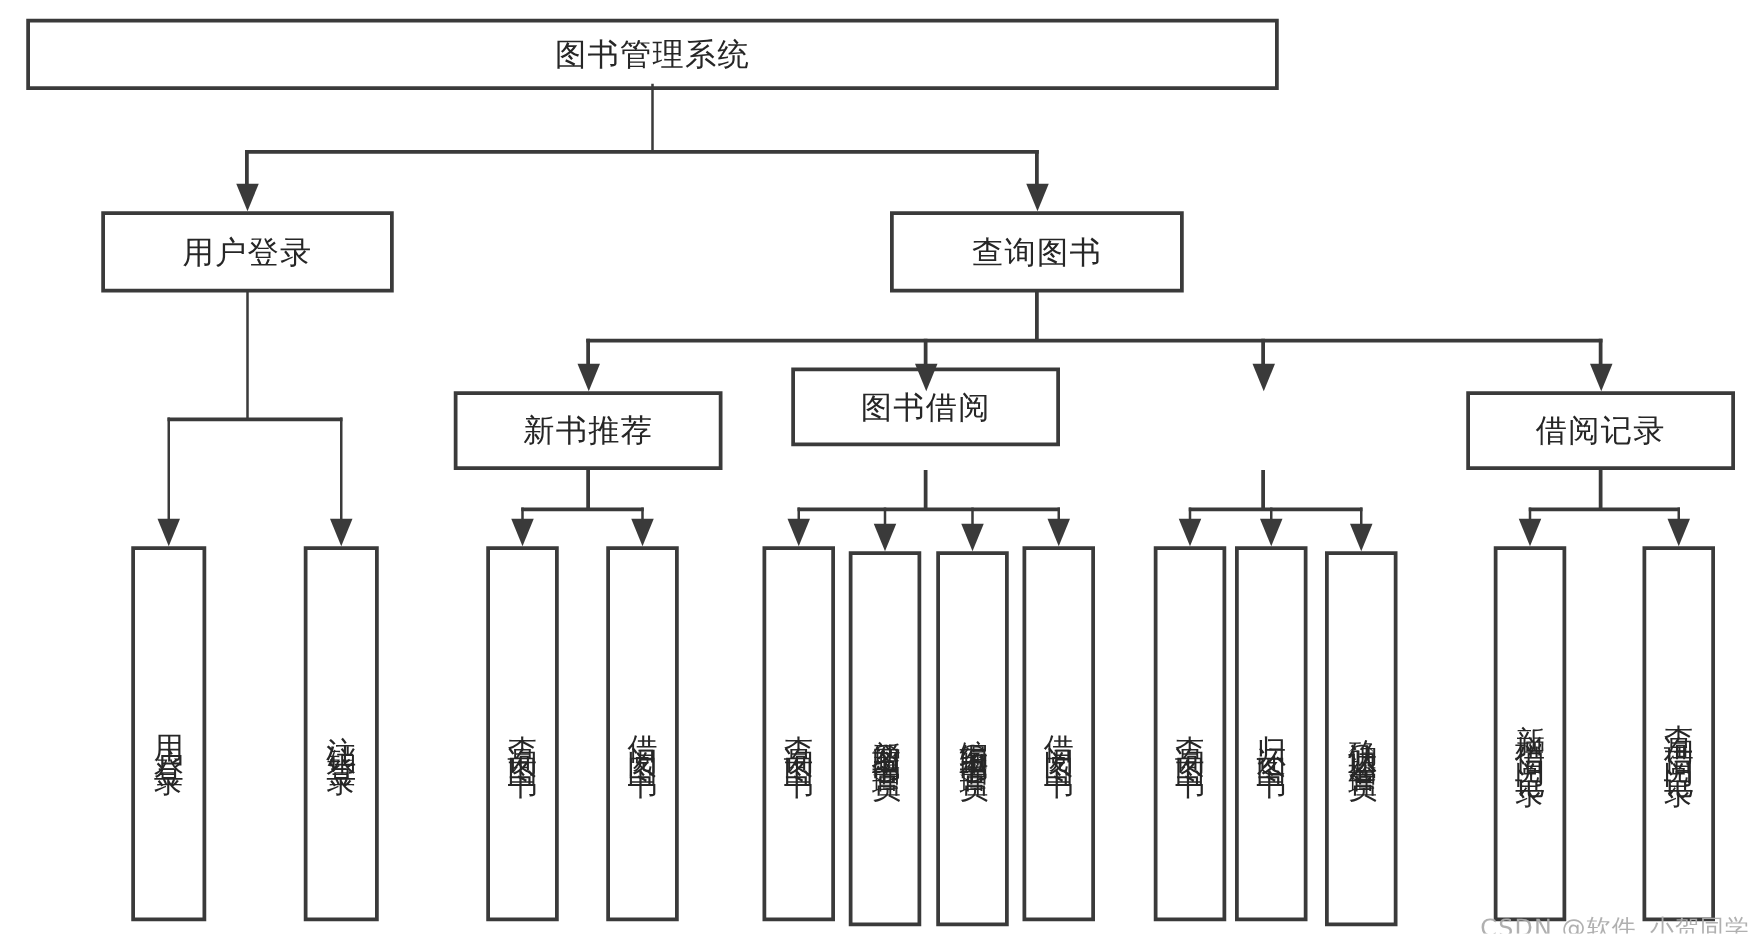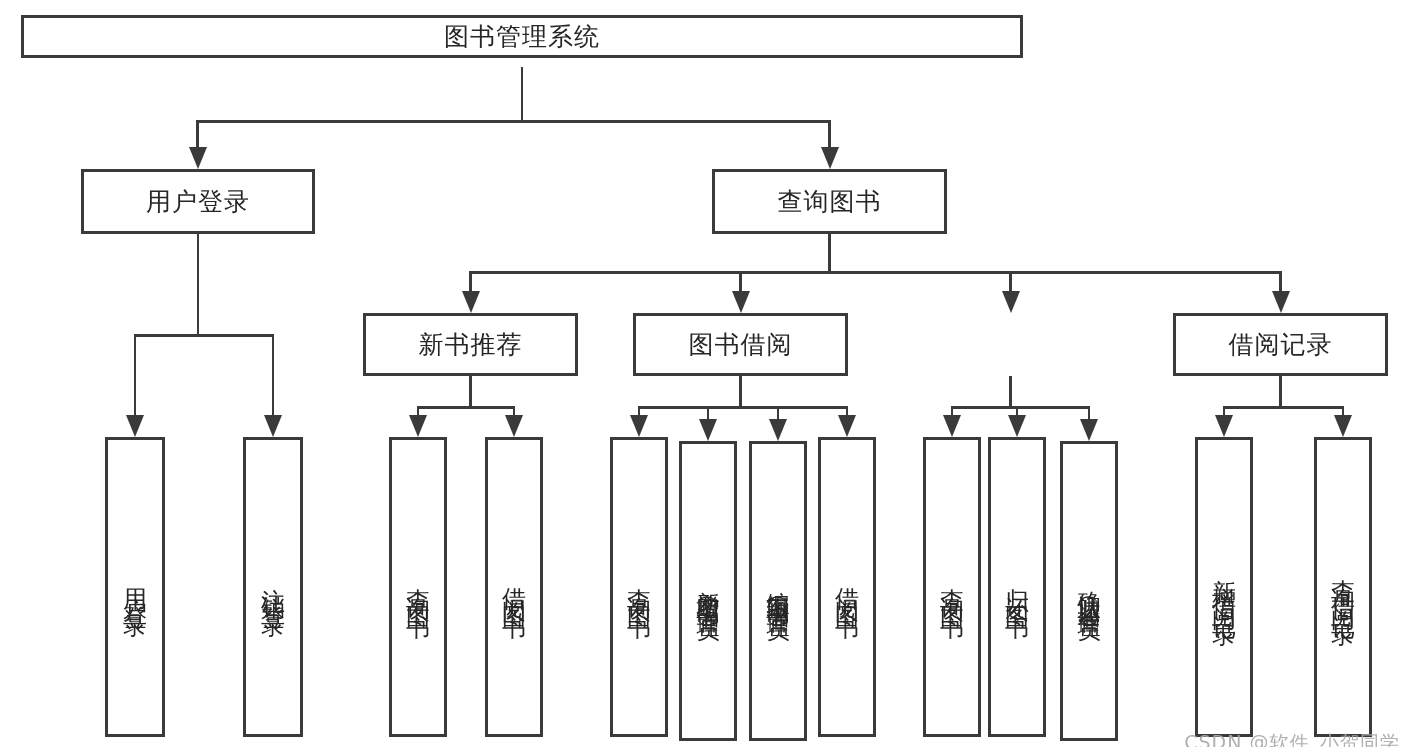--- a/index.html
+++ b/index.html
@@ -59,35 +59,35 @@
     color:rgba(172,172,172,0.95);
     letter-spacing:1px;
     white-space:nowrap;
   }
 </style>
 </head>
 <body>
 
 <div id="stage">
 
-  <div class="hbox" style="left:21px;top:15px;width:1002px;height:43px;">
+  <div class="hbox" style="left:21px;top:15px;width:1002px;height:57px;">
     <span>图书管理系统</span>
   </div>
 
   <div class="hbox" style="left:81px;top:169px;width:234px;height:65px;">
     <span>用户登录</span>
   </div>
   <div class="hbox" style="left:712px;top:169px;width:235px;height:65px;">
     <span>查询图书</span>
   </div>
 
   <div class="hbox" style="left:363px;top:313px;width:215px;height:63px;">
     <span>新书推荐</span>
   </div>
-  <div class="hbox" style="left:633px;top:313px;width:215px;height:63px;">
+  <div class="hbox" style="left:633px;top:294px;width:215px;height:63px;">
     <span>图书借阅</span>
   </div>
   <div class="hbox" style="left:1173px;top:313px;width:215px;height:63px;">
     <span>借阅记录</span>
   </div>
 
   <div class="vbox" style="left:105px;top:437px;width:60px;">
     <span class="v-label">用户登录</span>
   </div>
   <div class="vbox" style="left:243px;top:437px;width:60px;">

